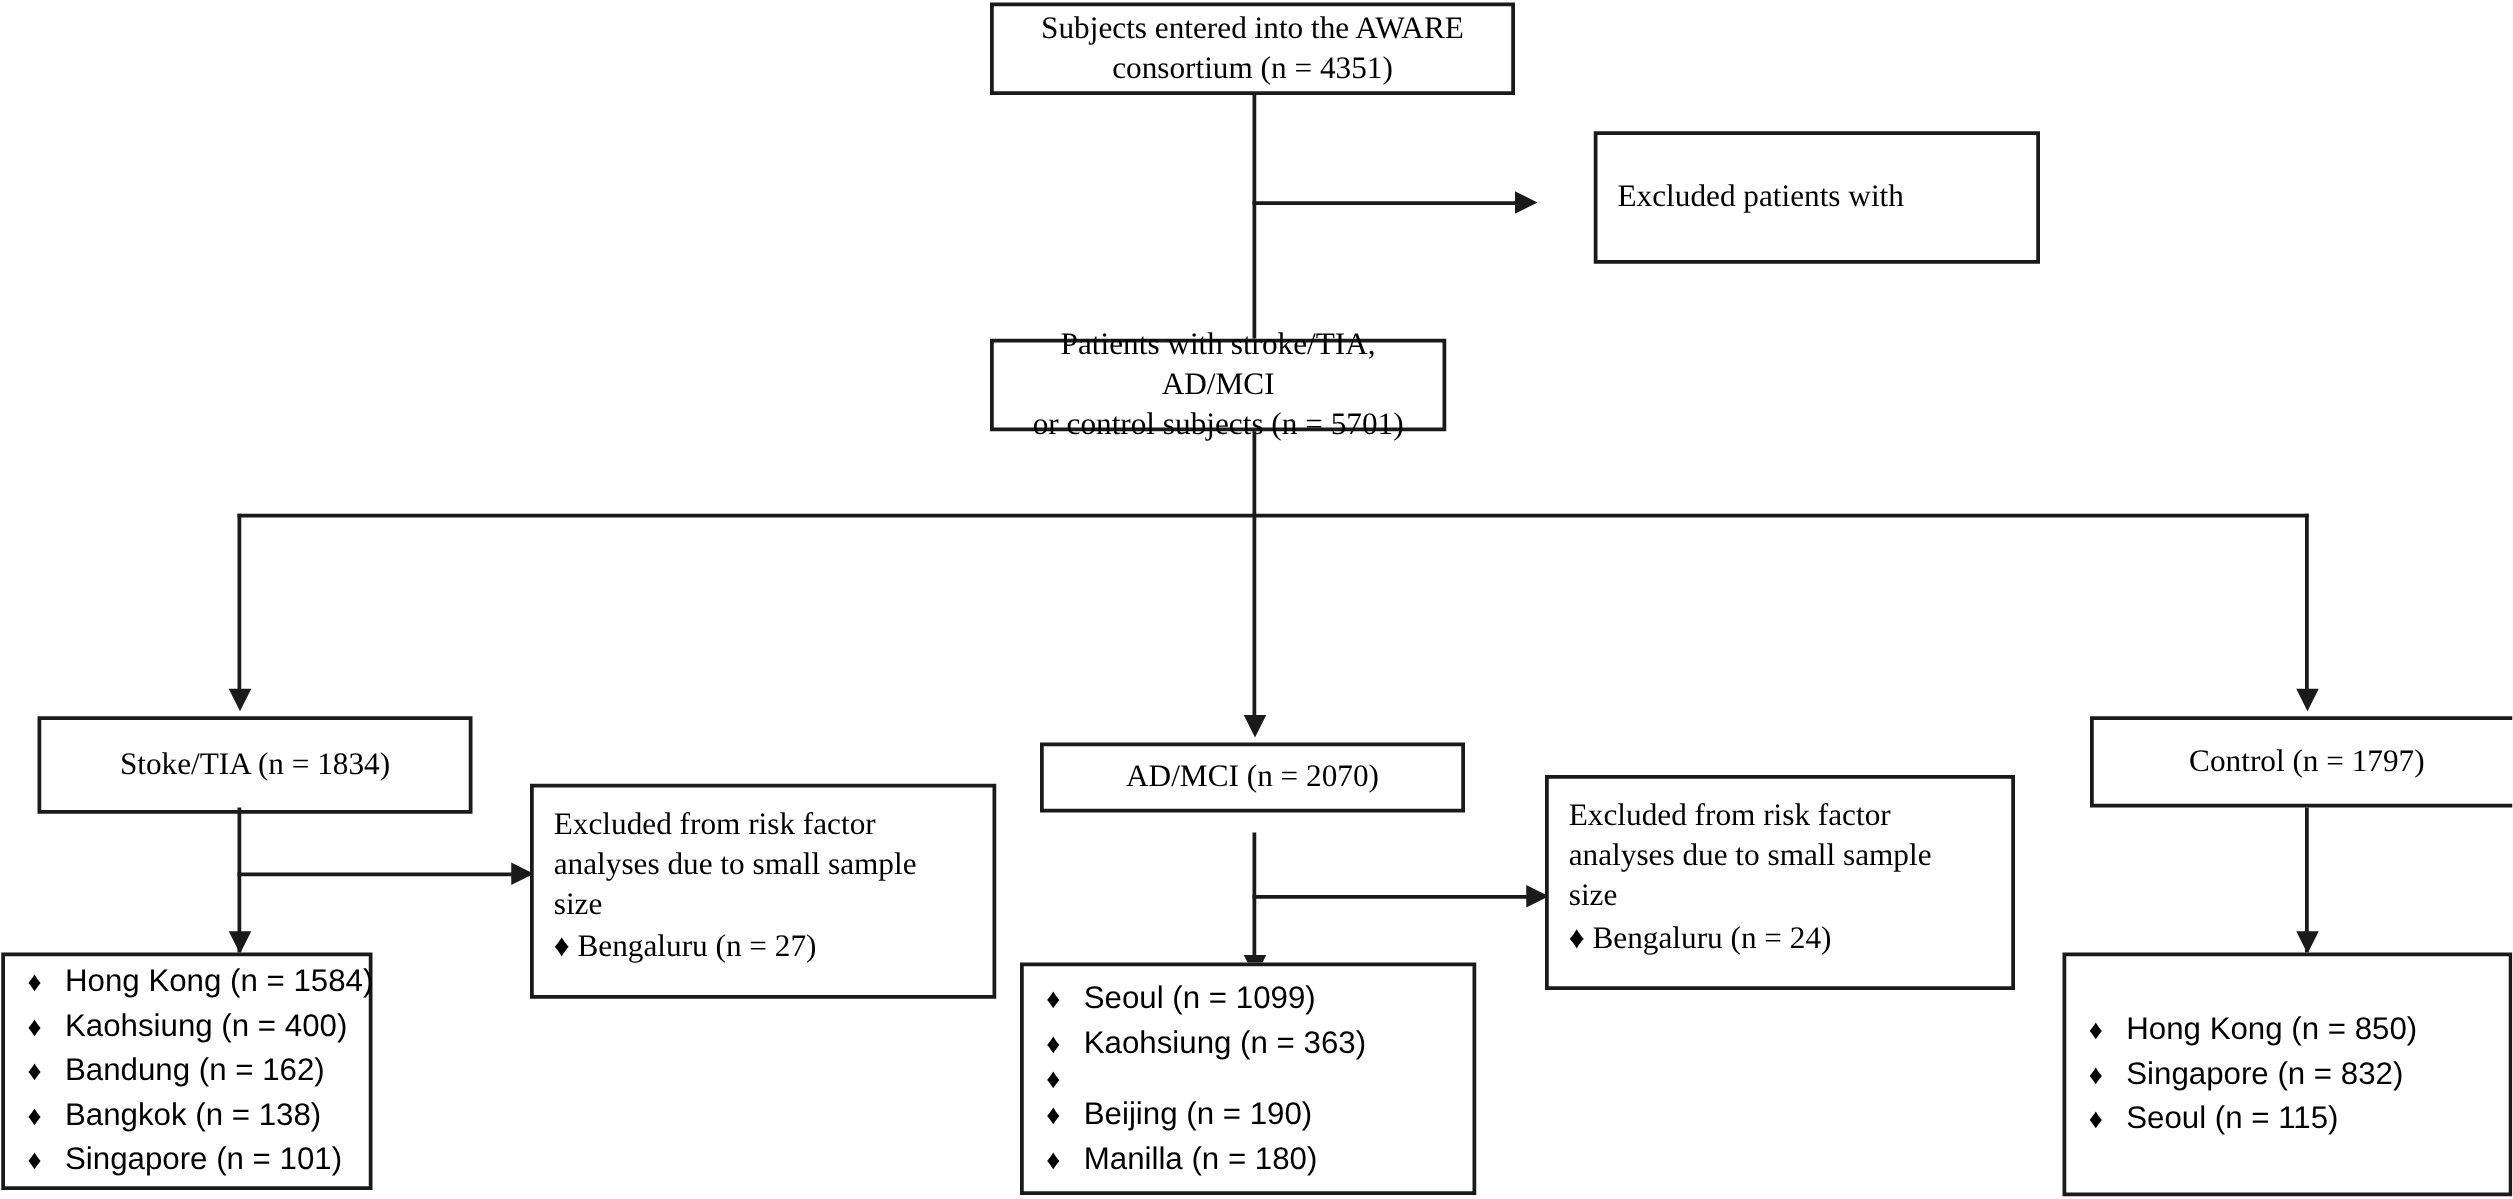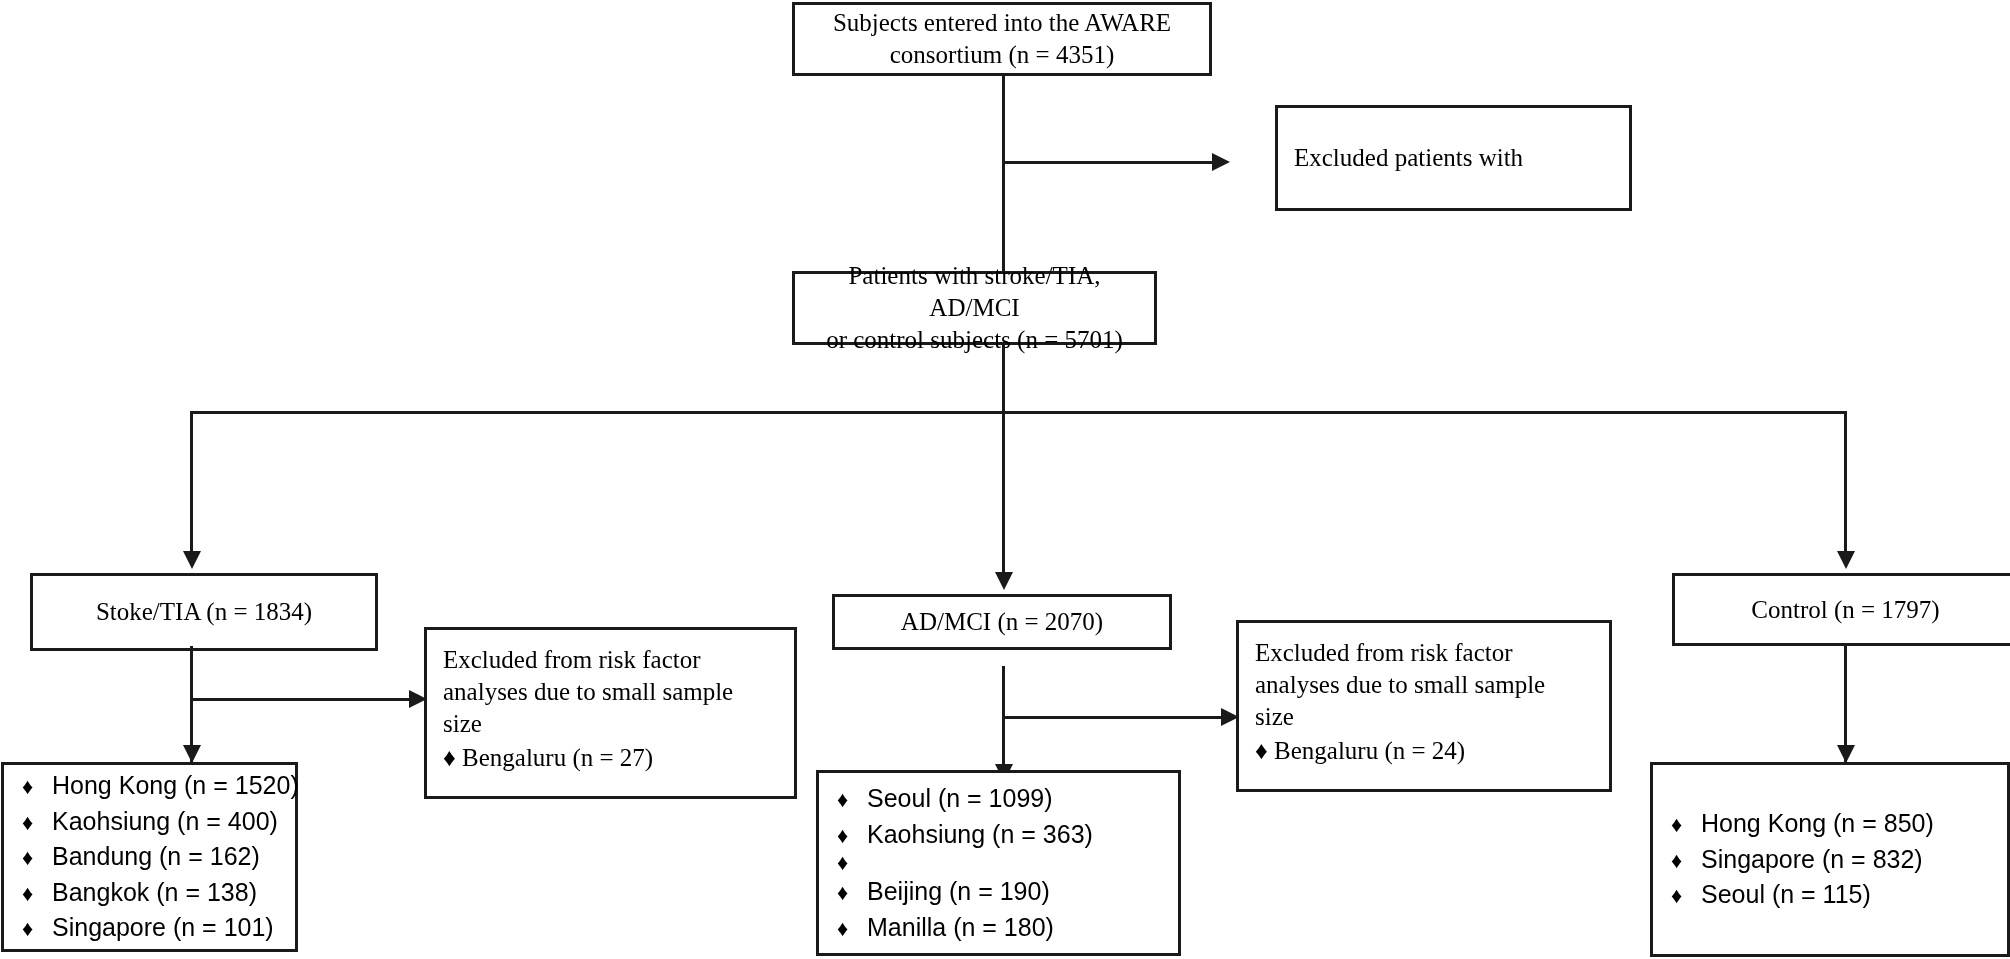--- a/index.html
+++ b/index.html
@@ -187,21 +187,21 @@
       </div>
     </div>
   </div>
 
   <div class="vline" style="left:1844px; top:646px; height:120px;"></div>
   <div class="arrow-down" style="left:1837px; top:745px;"></div>
 
   <div class="blist" style="left:1px; top:762px; width:297px; height:190px;">
     <div class="row">
       <span class="dia">♦</span>
-      <span>Hong Kong (n = 1520)</span>
+      <span>Hong Kong (n = 1584)</span>
     </div>
     <div class="row">
       <span class="dia">♦</span>
       <span>Kaohsiung (n = 400)</span>
     </div>
     <div class="row">
       <span class="dia">♦</span>
       <span>Bandung (n = 162)</span>
     </div>
     <div class="row">

